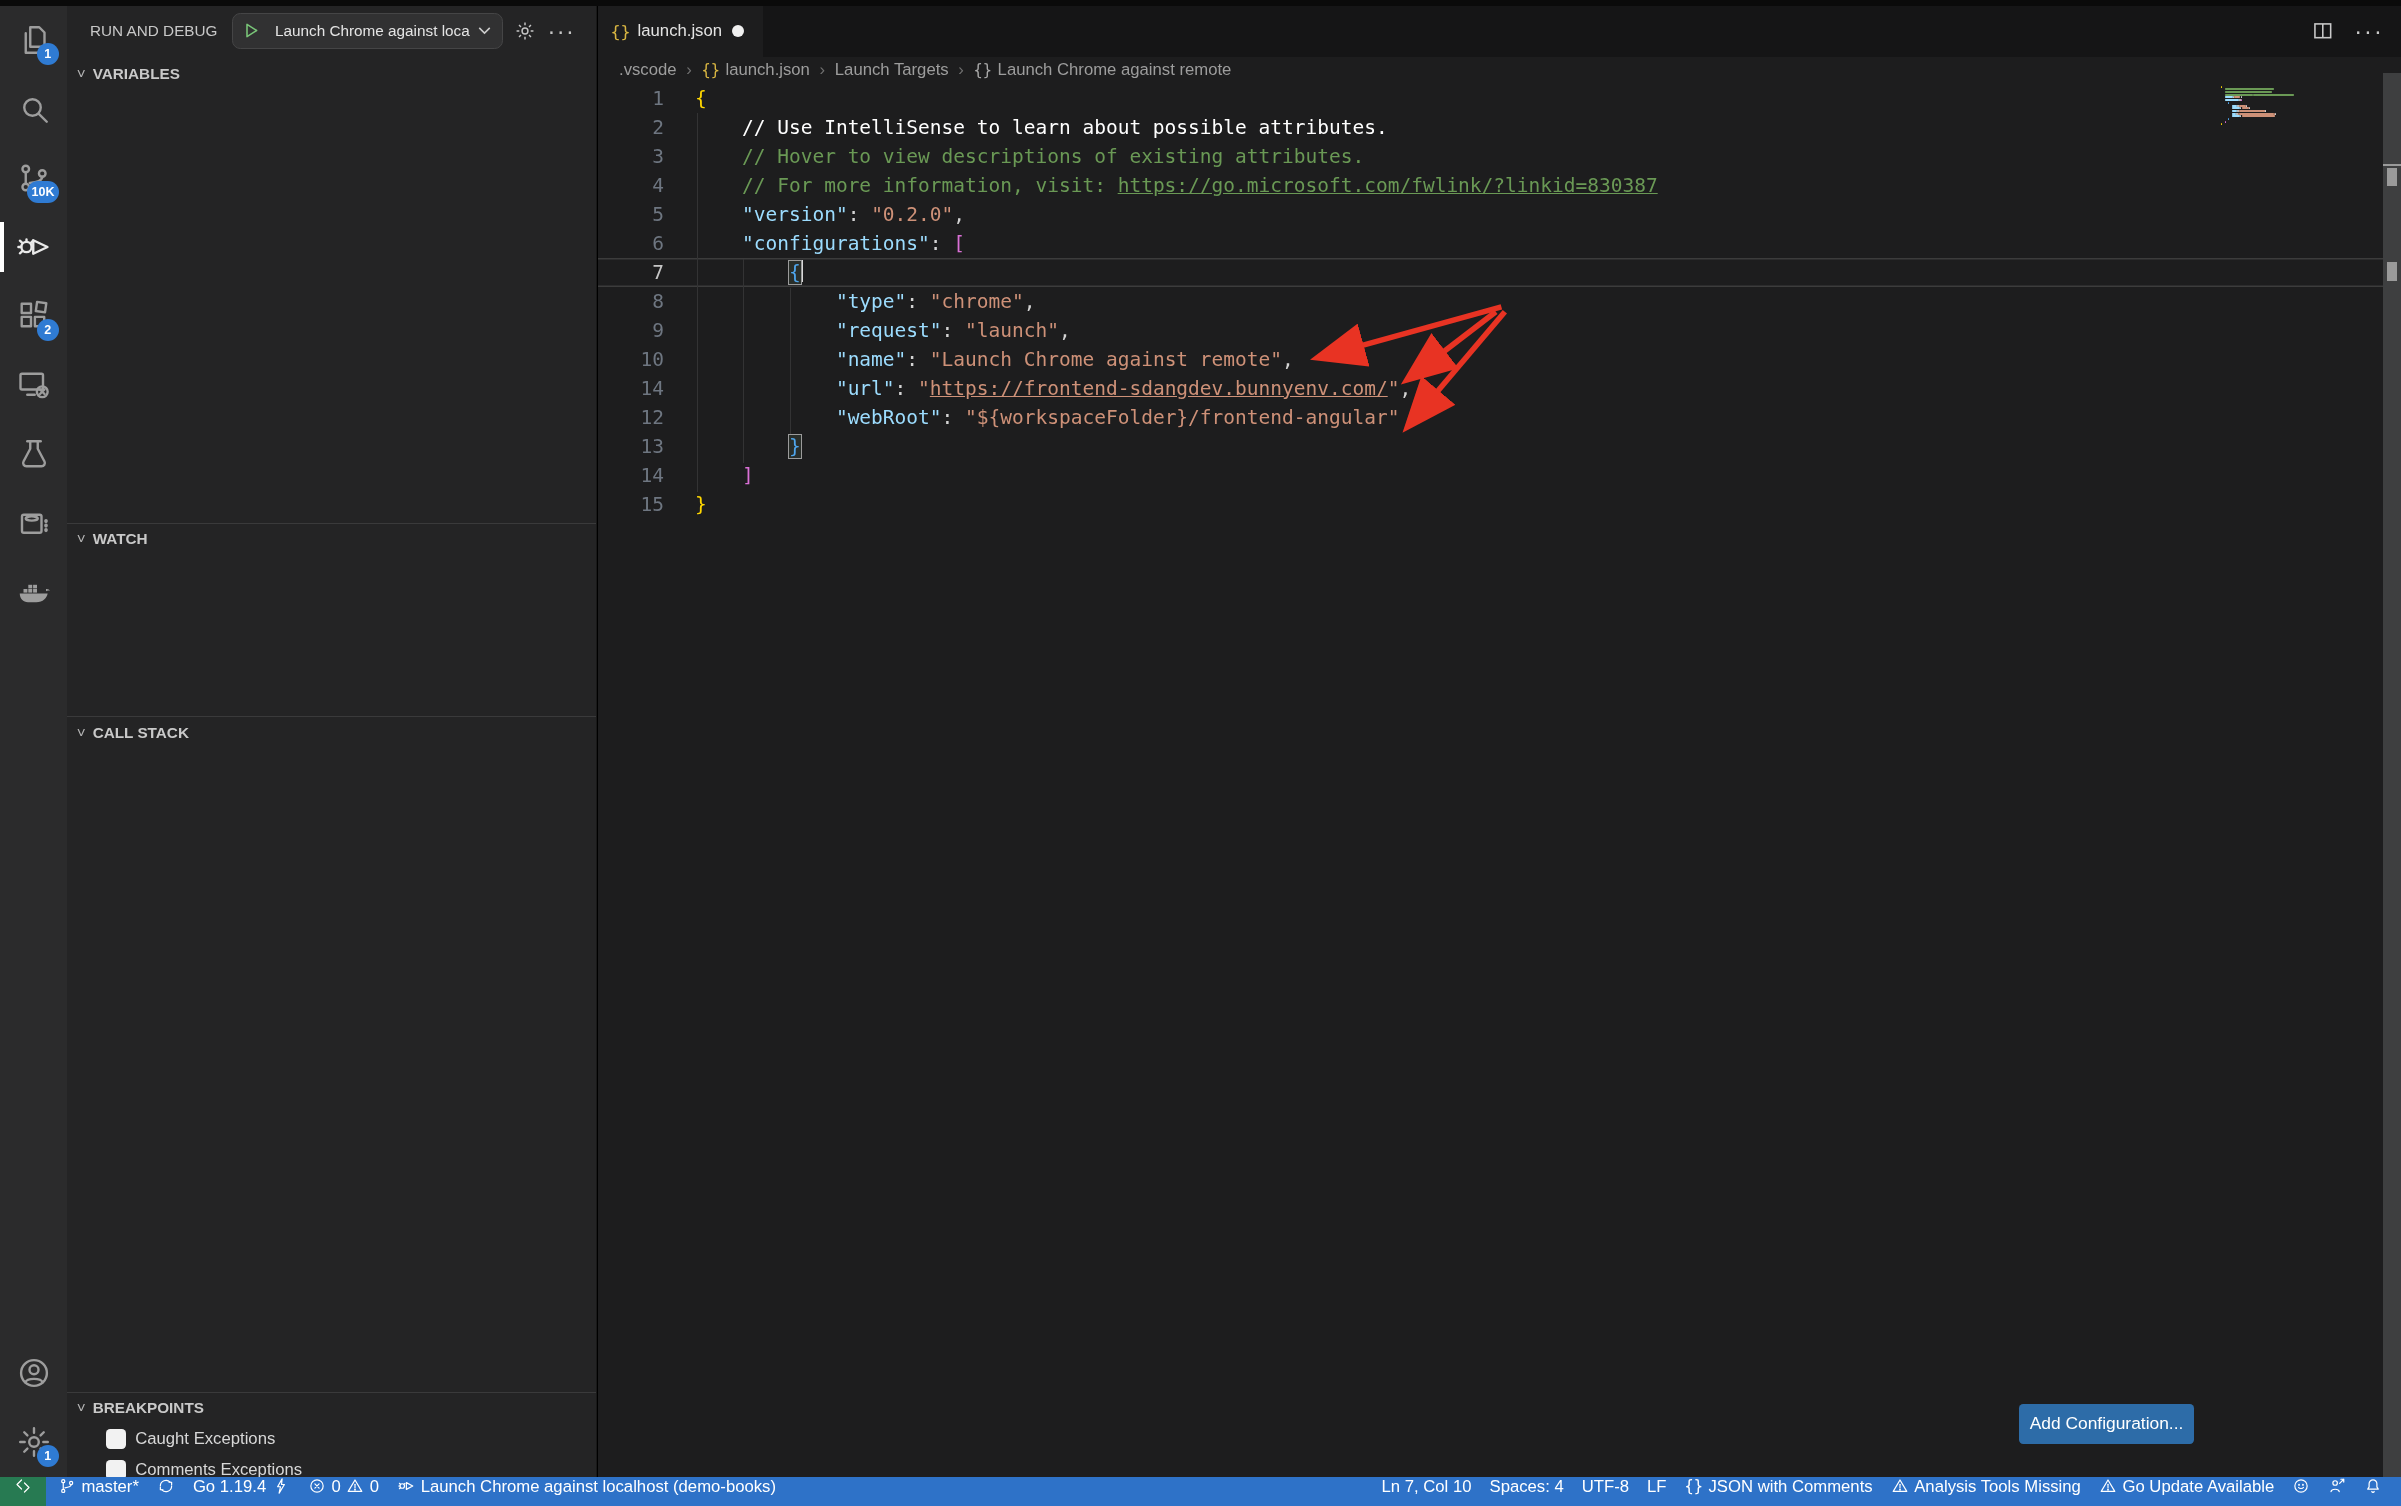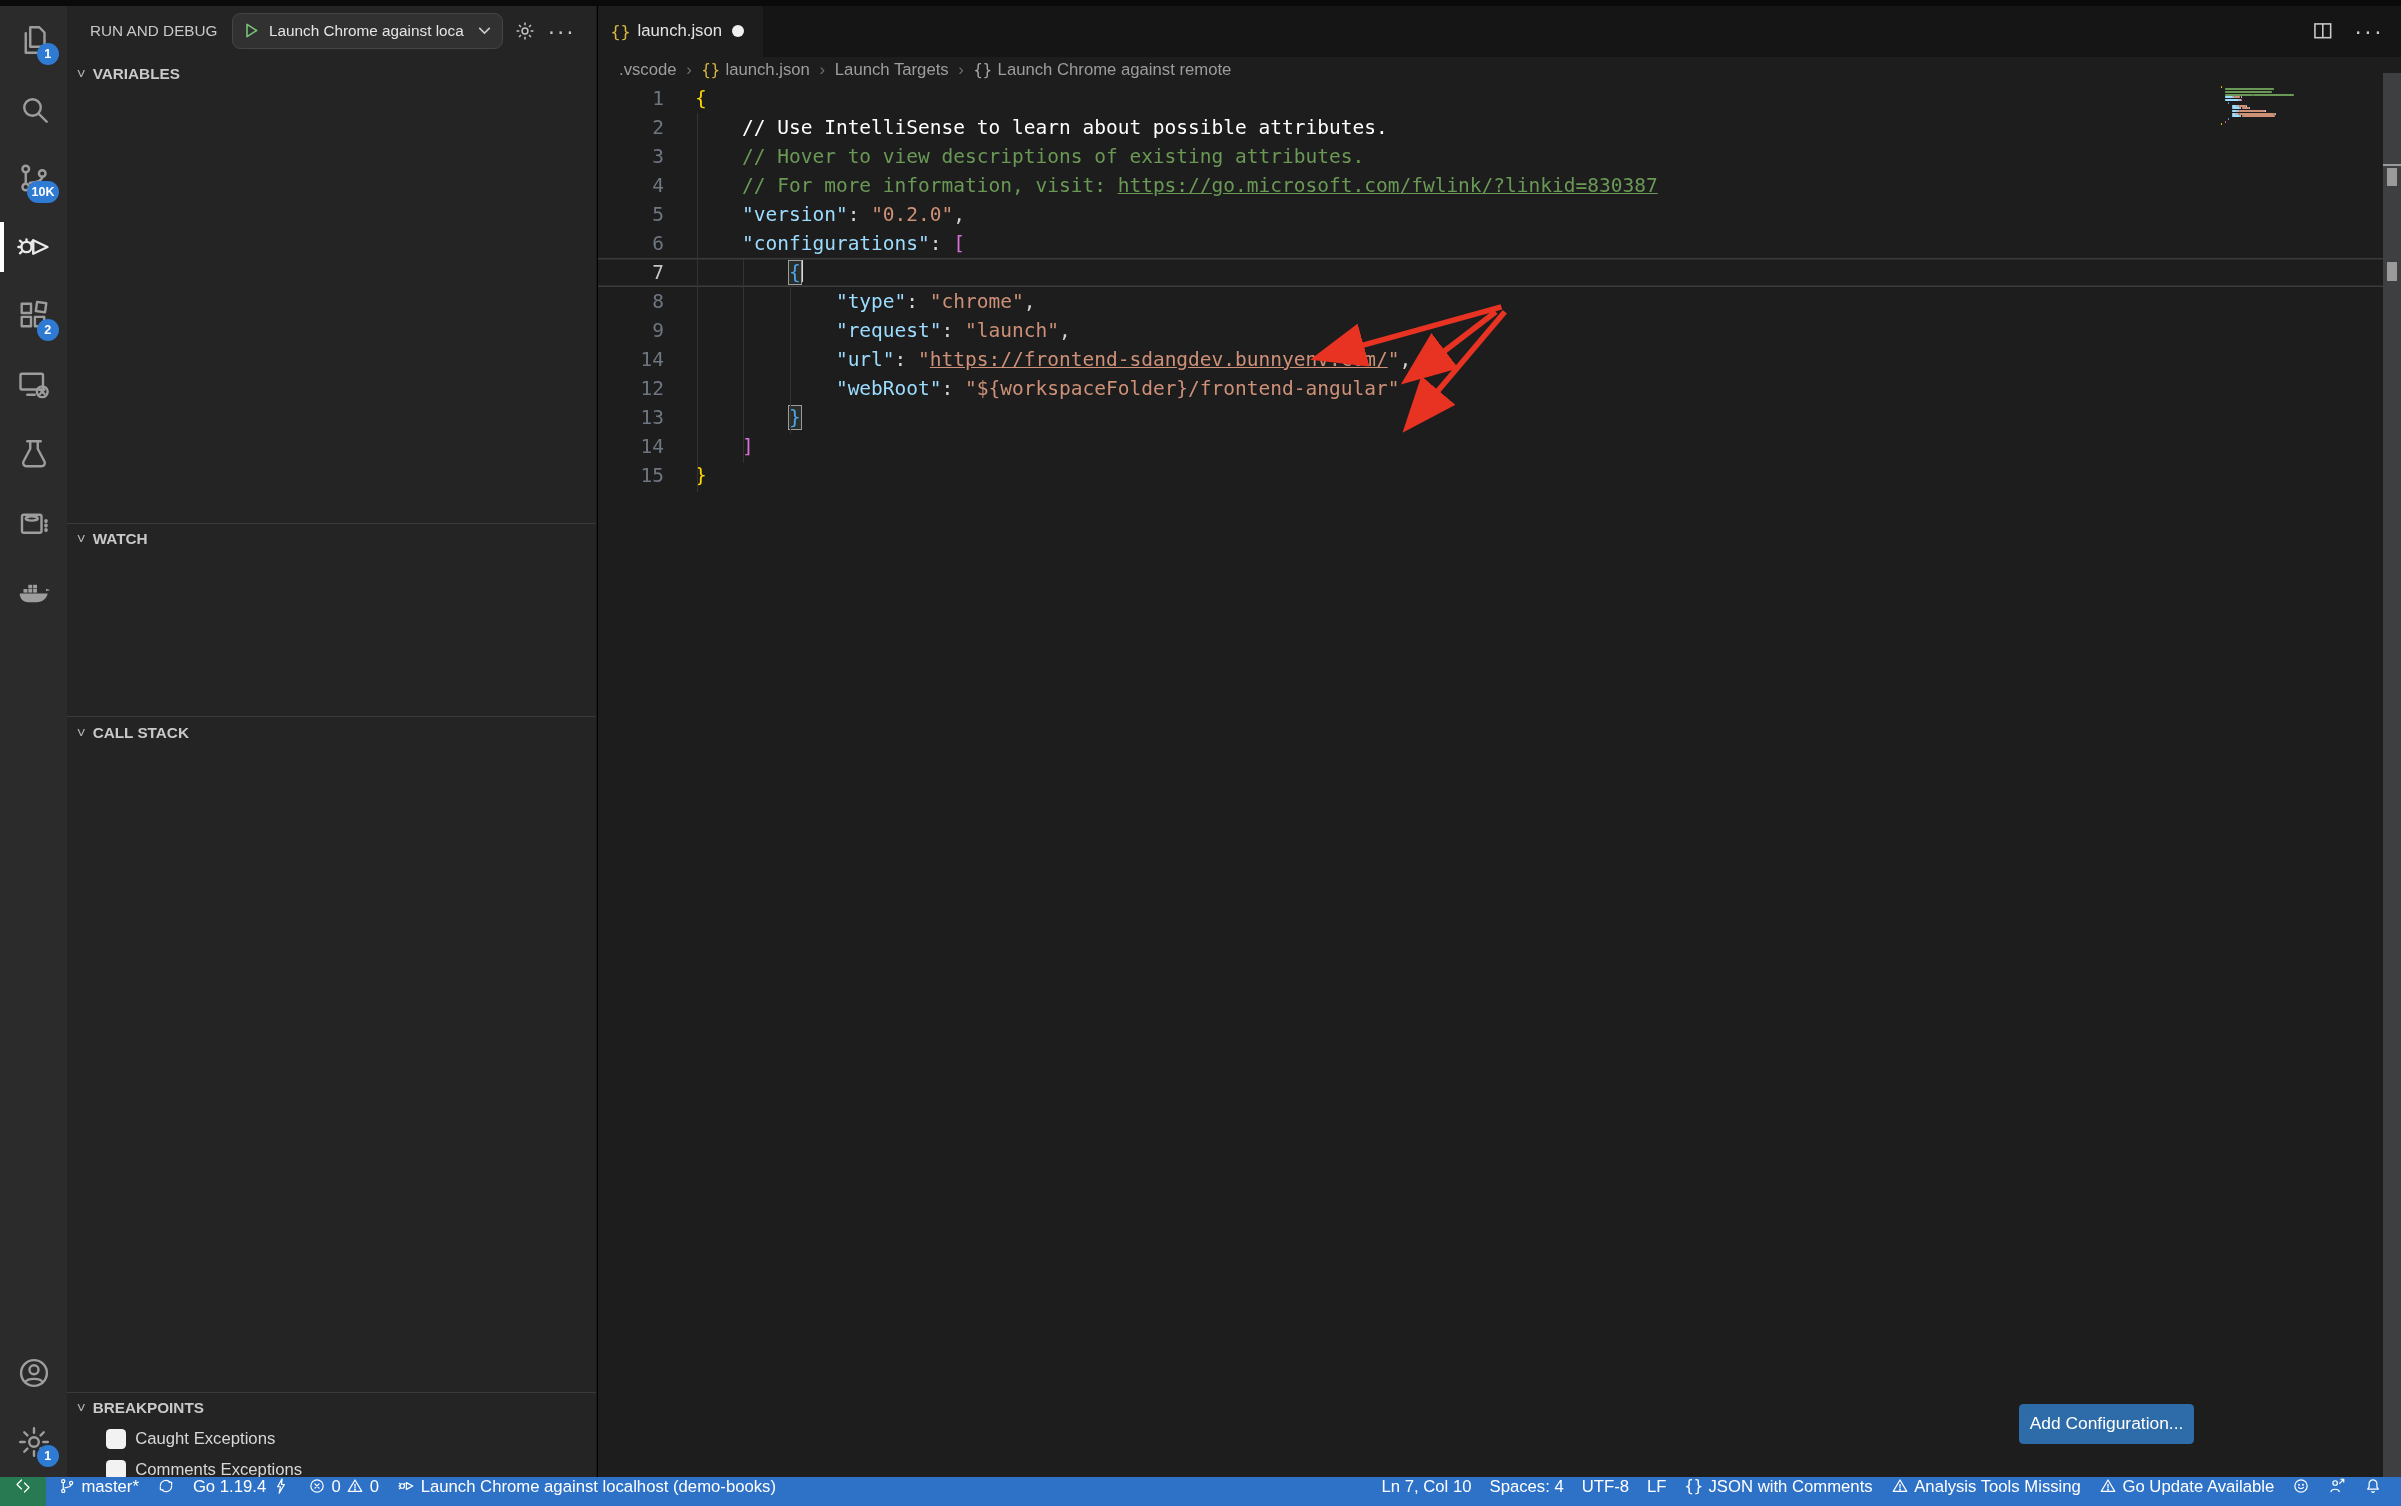--- a/index.html
+++ b/index.html
@@ -19,21 +19,21 @@
          background:#2f7bd3;color:#fff;font-size:12.5px;font-weight:bold;display:flex;align-items:center;
          justify-content:center;padding:0 4.2px;box-sizing:border-box;}
   
   #sidebar{position:absolute;left:67px;top:5.6px;width:530px;height:1471px;background:#242425;border-right:0.7px solid #191919;box-sizing:border-box;}
   .sb-header{position:absolute;left:0;top:0;width:100%;height:51px;display:flex;align-items:center;}
   .sb-title{margin-left:23px;font-size:15.3px;color:#c8c8c8;white-space:nowrap;}
   .launch-pill{position:absolute;left:165px;top:7px;width:271px;height:36px;background:#313132;
                border:0.7px solid #454546;border-radius:8.3px;display:flex;align-items:center;
                padding:0 7px;box-sizing:border-box;cursor:pointer;}
   .launch-pill .ic svg{width:21px;height:21px;}
-  .launch-label{flex:1;font-size:15.3px;color:#e4e4e4;margin-left:8px;white-space:nowrap;overflow:hidden;}
+  .launch-label{flex:1;font-size:15.3px;color:#e4e4e4;margin-left:14px;white-space:nowrap;overflow:hidden;}
   .hdr-ic{color:#c5c5c5;cursor:pointer;display:flex;align-items:center;justify-content:center;width:31px;height:31px;}
   .hdr-ic svg{width:22px;height:22px;}
   #sb-gear{position:absolute;left:442px;top:10.4px;}
   #sb-dots{position:absolute;left:479px;top:10.4px;font-size:23.6px;letter-spacing:1.4px;color:#c5c5c5;}
   .section{position:absolute;left:0;width:100%;}
   .sec-head{display:flex;align-items:center;height:31px;font-size:15.3px;font-weight:bold;color:#c9c9c9;cursor:pointer;}
   .sec-head .chev{margin:0 7px 0 9.7px;font-size:15.3px;font-weight:normal;color:#b5b5b5;}
   .sec-div{position:absolute;left:0;width:100%;height:1.4px;background:#3a3a3b;}
   .bp-item{display:flex;align-items:center;height:31px;margin-left:39px;font-size:16.7px;color:#d8d8d8;cursor:pointer;}
   .bp-box{width:19.5px;height:19.5px;background:#f2f2f2;border-radius:4.2px;margin-right:9.7px;}
@@ -325,20 +325,24 @@
         <span class="ln">7</span>
         <span class="ct"><span class="tk">        </span><span class="tk bx" style="color:#4FA6ED">{</span><span class="caret"></span></span>
       </div>
       <div class="row">
         <span class="ln">8</span>
         <span class="ct"><span class="tk">            </span><span class="tk" style="color:#9CDCFE">"type"</span><span class="tk" style="color:#D4D4D4">: </span><span class="tk" style="color:#CE9178">"chrome"</span><span class="tk" style="color:#D4D4D4">,</span></span>
       </div>
       <div class="row">
         <span class="ln">9</span>
         <span class="ct"><span class="tk">            </span><span class="tk" style="color:#9CDCFE">"request"</span><span class="tk" style="color:#D4D4D4">: </span><span class="tk" style="color:#CE9178">"launch"</span><span class="tk" style="color:#D4D4D4">,</span></span>
+      </div>
+      <div class="row">
+        <span class="ln">10</span>
+        <span class="ct"><span class="tk">            </span><span class="tk" style="color:#9CDCFE">"name"</span><span class="tk" style="color:#D4D4D4">: </span><span class="tk" style="color:#CE9178">"Launch Chrome against remote"</span><span class="tk" style="color:#D4D4D4">,</span></span>
       </div>
       <div class="row">
         <span class="ln">14</span>
         <span class="ct"><span class="tk">            </span><span class="tk" style="color:#9CDCFE">"url"</span><span class="tk" style="color:#D4D4D4">: </span><span class="tk" style="color:#CE9178">"</span><span class="tk u" style="color:#CE9178">https://frontend-sdangdev.bunnyenv.com/</span><span class="tk" style="color:#CE9178">"</span><span class="tk" style="color:#D4D4D4">,</span></span>
       </div>
       <div class="row">
         <span class="ln">12</span>
         <span class="ct"><span class="tk">            </span><span class="tk" style="color:#9CDCFE">"webRoot"</span><span class="tk" style="color:#D4D4D4">: </span><span class="tk" style="color:#CE9178">"${workspaceFolder}/frontend-angular"</span></span>
       </div>
       <div class="row">

